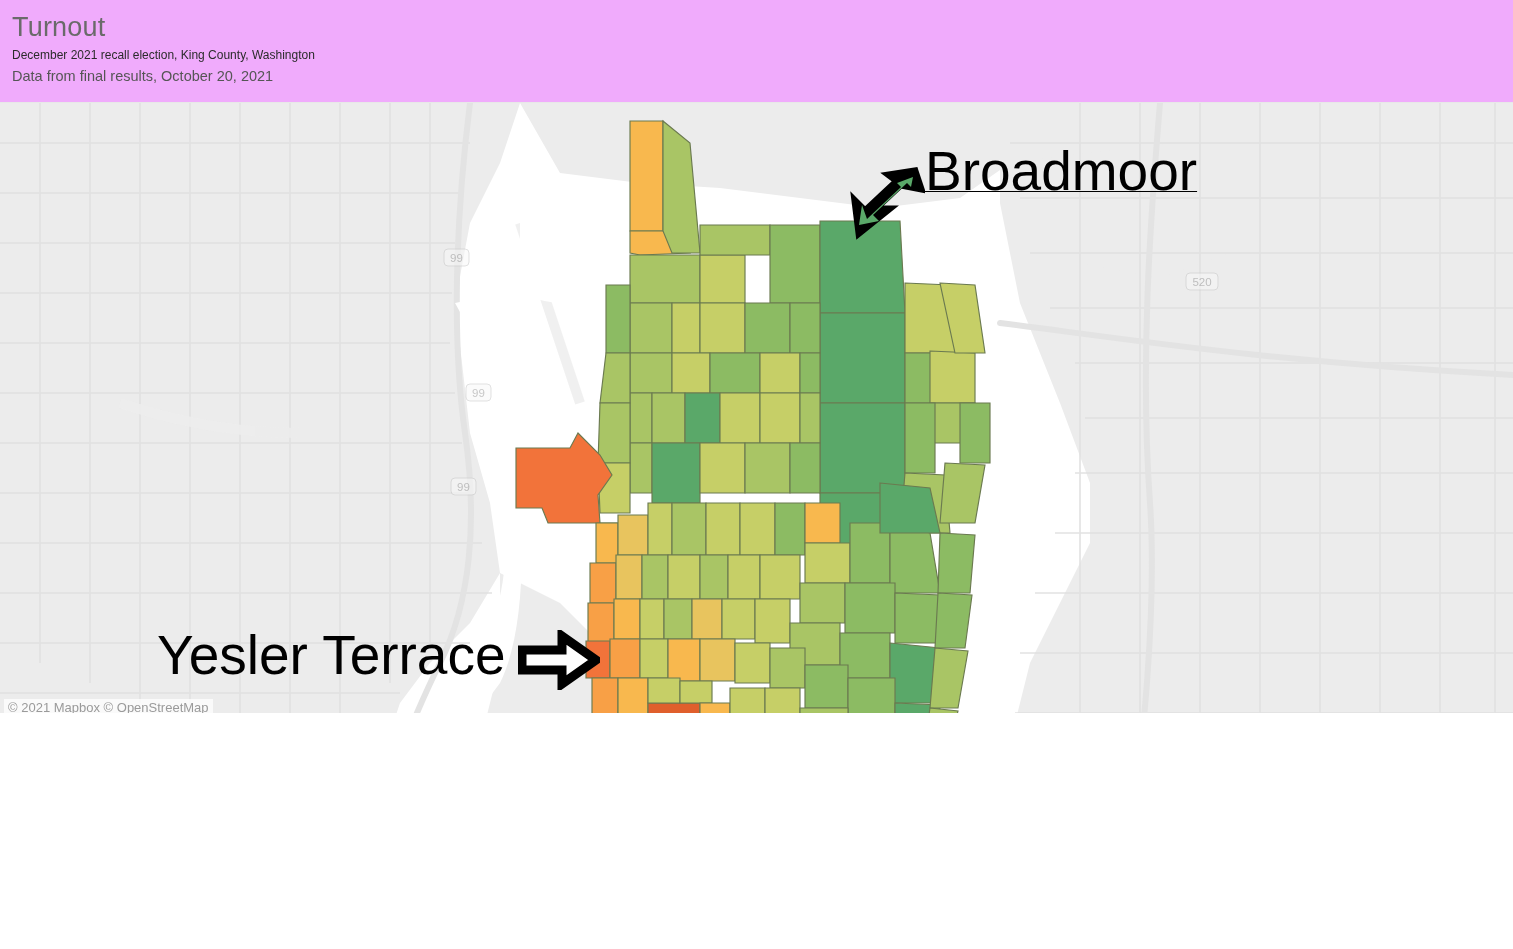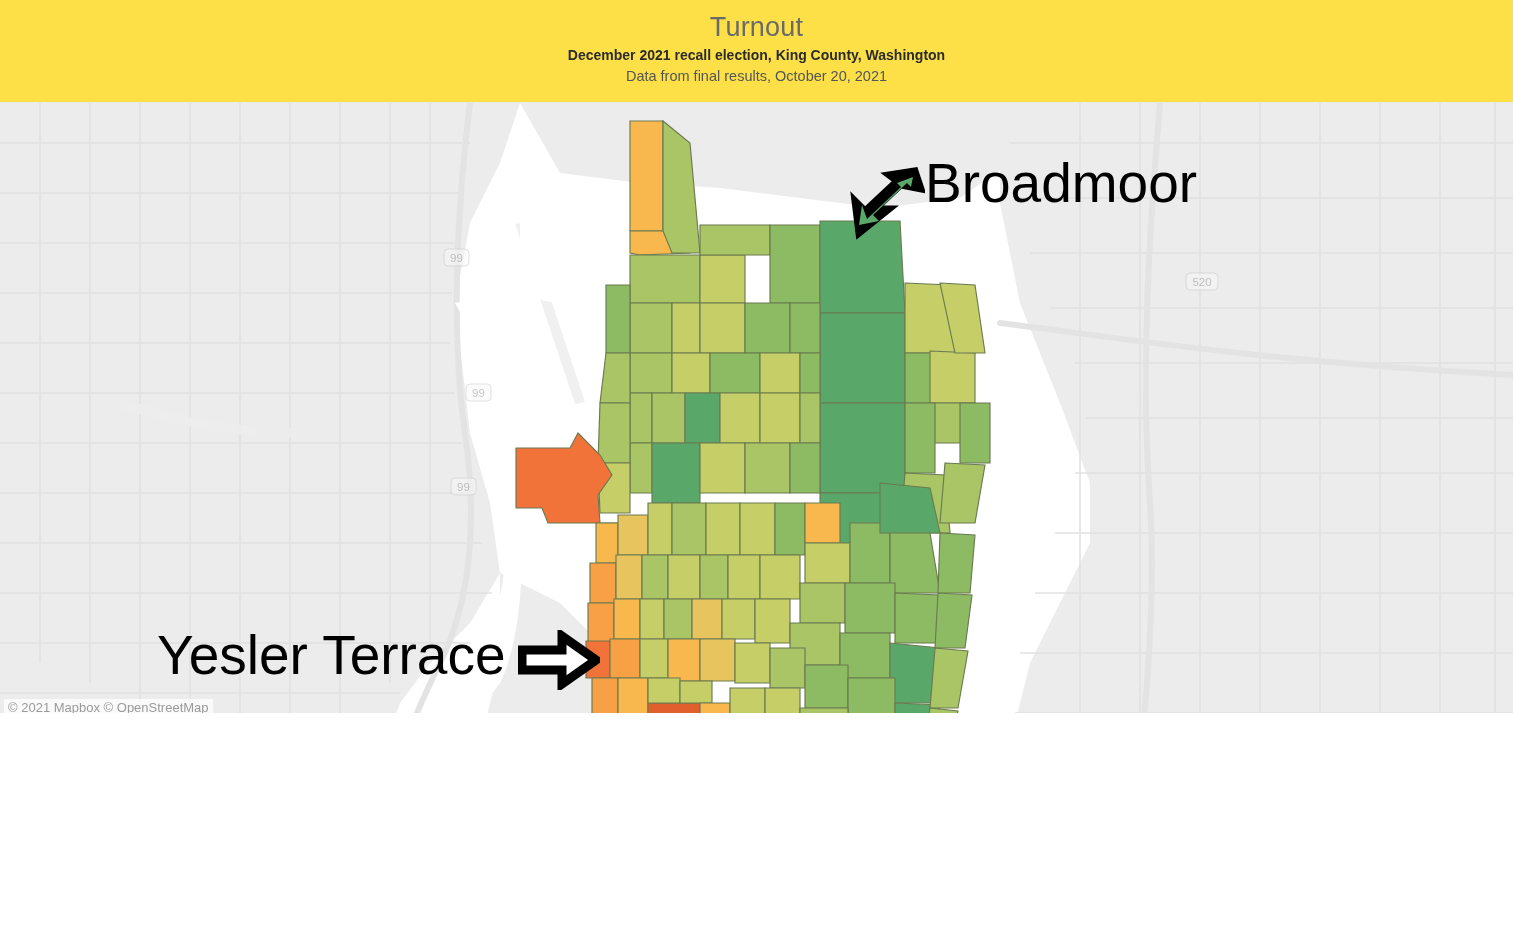--- a/index.html
+++ b/index.html
@@ -15,39 +15,38 @@
     overflow: hidden;
     background: #ffffff;
   }
 
   
   .header {
     position: absolute;
     left: 0; top: 0;
     width: 1513px;
     height: 103px;
-    background: #fde047;
+    background: #f0abfc;
     box-sizing: border-box;
     padding: 12px 12px 0 12px;
     border-bottom: 1px solid #e8e8e8;
     z-index: 40;
-    text-align: center;
   }
   .viz-title {
     font-size: 27px;
     font-weight: 400;
     color: #6a6a6a;
     letter-spacing: 0.2px;
     line-height: 30px;
     margin: 0 0 3px 0;
     white-space: nowrap;
   }
   .viz-subtitle {
-    font-size: 14px;
-    font-weight: 700;
+    font-size: 12px;
+    font-weight: 400;
     color: #2b2b2b;
     line-height: 20px;
     white-space: nowrap;
   }
   .viz-subtitle2 {
     font-size: 14.5px;
     font-weight: 400;
     color: #555555;
     line-height: 20px;
     white-space: nowrap;
@@ -76,21 +75,21 @@
     pointer-events: none;
   }
   .annot-text {
     font-family: "Liberation Sans", sans-serif;
     color: #000000;
     font-weight: 400;
     white-space: nowrap;
     line-height: 1;
   }
   #annot-broadmoor {
-    left: 925px; top: 156px;
+    left: 925px; top: 144px; text-decoration: underline;
   }
   #annot-broadmoor .annot-text { font-size: 55px; }
   #annot-yesler {
     left: 157px; top: 628px;
   }
   #annot-yesler .annot-text { font-size: 55px; }
 
   .arrow-wrap { position: absolute; }
   #arrow-broadmoor { left: 845px; top: 163px; }
   #arrow-yesler { left: 518px; top: 630px; }

